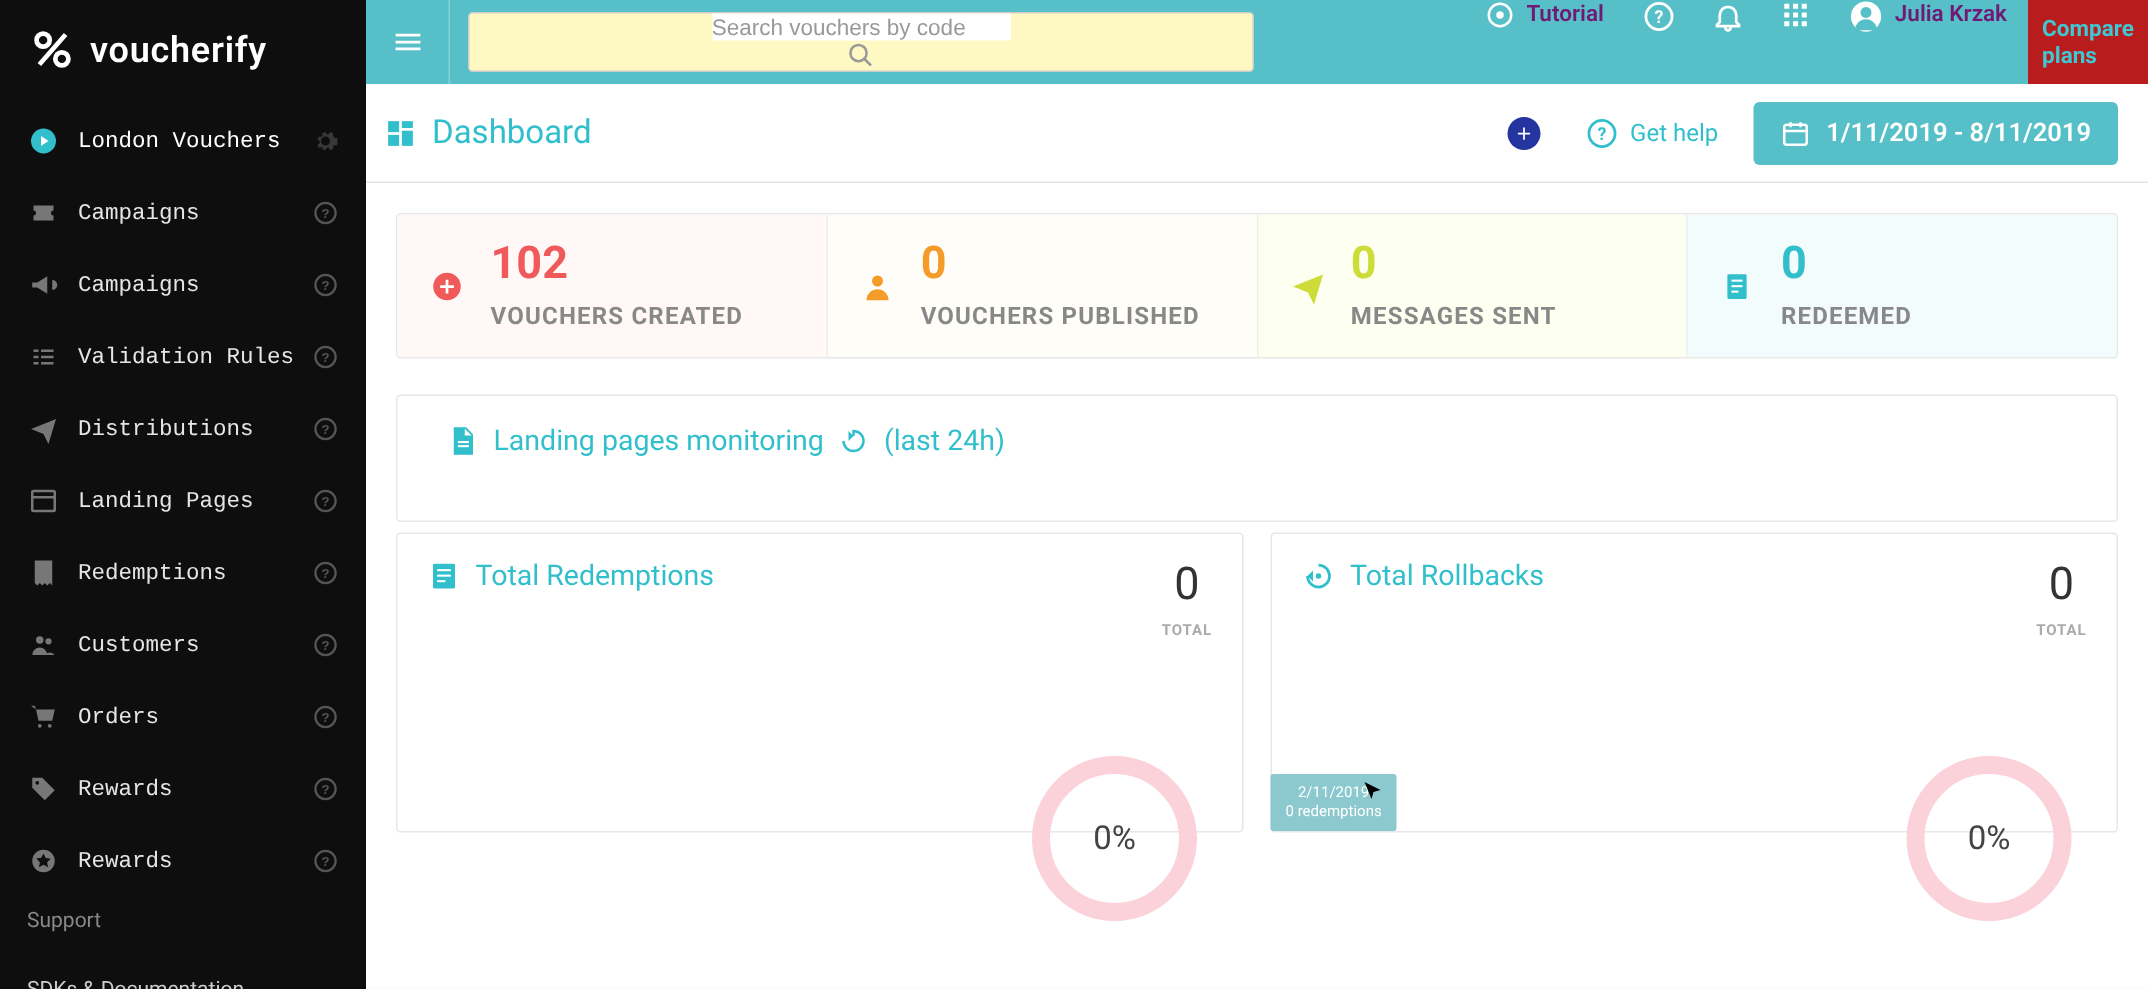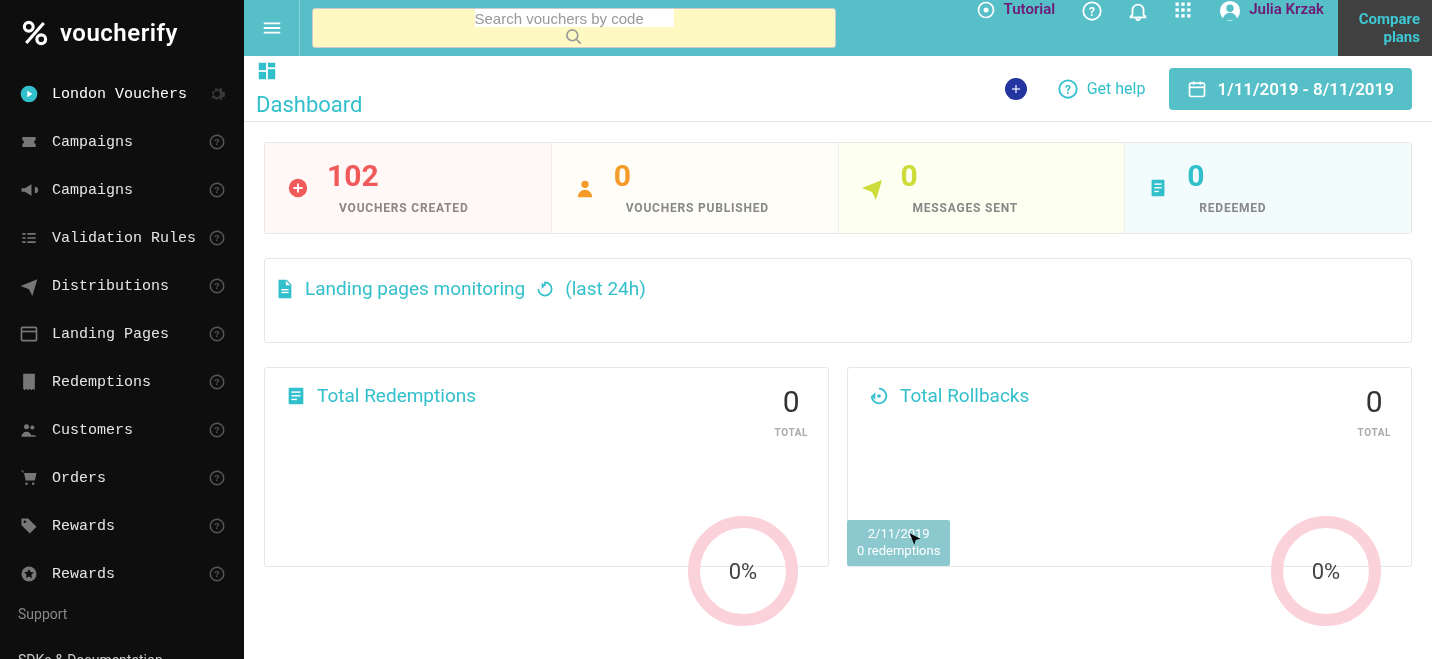--- a/index.html
+++ b/index.html
@@ -29,70 +29,70 @@
   .search-wrap { flex: 0 0 540px; padding: 8px 4px 8px 12px; }
   .search-box { display: flex; align-items: center; background: #fef9c3; border-radius: 3px; height: 40px; padding: 0 12px; border: 1px solid #ccc; flex-direction: column; }
   .search-box input { flex: 1; border: none; outline: none; font-size: 15px; color: #333; }
   .search-box input::placeholder { color: #999; }
   .search-icon { color: #999; }
   .topbar-spacer { flex: 1; }
   .topbar-right { display: flex; align-items: center; height: 100%; }
   .topbar-item { display: flex; align-items: flex-start; color: #701a75; padding: 0 14px; height: 100%; cursor: pointer; font-size: 15px; font-weight: 600; }
   .topbar-item.icon-only { padding: 0 12px; }
   .topbar-item .gap { width: 8px; }
-  .compare-btn { background: #404040; color: #3ec8d4; padding: 8px 12px; height: 100%; display: flex; align-items: center; justify-content: center; text-align: right; line-height: 1.2; font-weight: 700; font-size: 15px; width: 94px; cursor: pointer; }
+  .compare-btn { background: #b91c1c; color: #3ec8d4; padding: 8px 12px; height: 100%; display: flex; align-items: center; justify-content: center; text-align: left; line-height: 1.2; font-weight: 700; font-size: 15px; width: 80px; cursor: pointer; }
 
   
   .subheader { height: 66px; border-bottom: 1px solid #e3e3e3; display: flex; align-items: center; padding: 0 20px 0 12px; }
-  .subheader .dash-title { display: flex; align-items: flex-start; gap: 10px; color: #32bfcc; font-size: 22px; font-weight: 400; flex-direction: column; }
+  .subheader .dash-title { display: flex; align-items: center; gap: 10px; color: #32bfcc; font-size: 22px; font-weight: 400; }
   .subheader .sh-spacer { flex: 1; }
   .add-circle { width: 22px; height: 22px; border-radius: 50%; background: #25359f; color: #fff; display: flex; align-items: center; justify-content: center; font-size: 16px; font-weight: 700; margin-right: 30px; cursor: pointer; }
   .get-help { color: #32bfcc; display: flex; align-items: center; gap: 8px; font-size: 16px; margin-right: 24px; cursor: pointer; }
   .date-range-btn { background: #56bfc8; color: #fff; border-radius: 4px; height: 42px; padding: 0 18px; display: flex; align-items: center; gap: 10px; font-size: 17px; font-weight: 600; cursor: pointer; }
 
   
   .content { flex: 1; padding: 20px; background: #fff; overflow: hidden; }
 
   .stats-row { display: flex; border: 1px solid #e7e7e7; border-radius: 3px; overflow: hidden; margin-bottom: 24px; }
   .stat-card { flex: 1; display: flex; align-items: center; padding: 18px 20px; gap: 16px; position: relative; }
   .stat-card + .stat-card { border-left: 1px solid #eee; }
   .stat-card.pink { background: #fff8f6; }
   .stat-card.yellow { background: #fdfff0; }
   .stat-card.teal { background: #f2fcfc; }
   .stat-icon { width: 26px; display: flex; justify-content: center; }
   .stat-body .value { font-size: 30px; font-weight: 700; line-height: 1; }
-  .stat-body .label { font-size: 12px; letter-spacing: 0.8px; font-weight: 700; color: #888; margin-top: 10px; margin-left: 12px; }
+  .stat-body .label { font-size: 16px; letter-spacing: 0.8px; font-weight: 700; color: #888; margin-top: 10px; }
   .stat-card.pink .value { color: #f15a5a; }
   .stat-card.pink .stat-icon { color: #f15a5a; }
   .stat-card.orange .value { color: #f59b2a; }
   .stat-card.orange .stat-icon { color: #f59b2a; }
   .stat-card.yellow .value { color: #cddc39; }
   .stat-card.yellow .stat-icon { color: #cddc39; }
   .stat-card.teal .value { color: #32bfcc; }
   .stat-card.teal .stat-icon { color: #32bfcc; }
   .stat-card.orange { background: linear-gradient(#fffdf7,#fffdf7); }
 
-  .panel { border: 1px solid #e7e7e7; border-radius: 3px; padding: 18px 8px; margin-bottom: 24px; }
+  .panel { border: 1px solid #e7e7e7; border-radius: 3px; padding: 18px 32px; margin-bottom: 7px; }
   .panel-title { display: flex; align-items: center; gap: 10px; color: #32bfcc; font-size: 19px; margin-bottom: 24px; }
   .panel-title .doc-icon { color: #32bfcc; }
   .table { width: 100%; border-collapse: collapse; }
   .table th { text-align: left; font-size: 13px; font-weight: 400; color: #888; padding: 10px 8px 16px; border-bottom: 1px solid #eee; }
   .table td { padding: 16px 8px 2px; font-size: 14px; color: #444; }
   .table th.details, .table td.details { text-align: right; }
   .zoom-btn { color: #32bfcc; cursor: pointer; }
 
   .two-col { display: flex; gap: 18px; }
   .mini-panel { flex: 1; border: 1px solid #e7e7e7; border-radius: 3px; padding: 16px 20px 0; position: relative; min-height: 200px; }
   .mini-head { display: flex; align-items: flex-start; }
   .mini-title { display: flex; align-items: center; gap: 10px; color: #32bfcc; font-size: 19px; }
   .mini-stats { margin-left: auto; text-align: center; }
   .mini-stats .big { font-size: 30px; font-weight: 400; color: #333; }
   .mini-stats .small { font-size: 10px; letter-spacing: 0.6px; font-weight: 700; color: #aaa; margin-top: 8px; }
   .gauge-wrap { position: absolute; bottom: -60px; right: 30px; width: 110px; height: 110px; border-radius: 50%; border: 12px solid #fbd1da; display: flex; align-items: center; justify-content: center; font-size: 22px; color: #444; }
-  .tooltip { position: absolute; bottom: 0px; left: -1px; transform: translateY(0); background: #8cc9cf; color: #fff; font-size: 13px; line-height: 1.3; padding: 6px 10px; border-radius: 2px; text-align:center; white-space: nowrap; }
+  .tooltip { position: absolute; bottom: 0px; left: -1px; transform: translateY(0); background: #8cc9cf; color: #fff; font-size: 10px; line-height: 1.3; padding: 6px 10px; border-radius: 2px; text-align:center; white-space: nowrap; }
   .cursor { position: absolute; bottom: 18px; left: 60px; color: #000; font-size: 14px; pointer-events:none; }
 
   svg { display: block; }
 </style>
 </head>
 <body>
 
 <div class="app">
 
   <aside class="sidebar">

